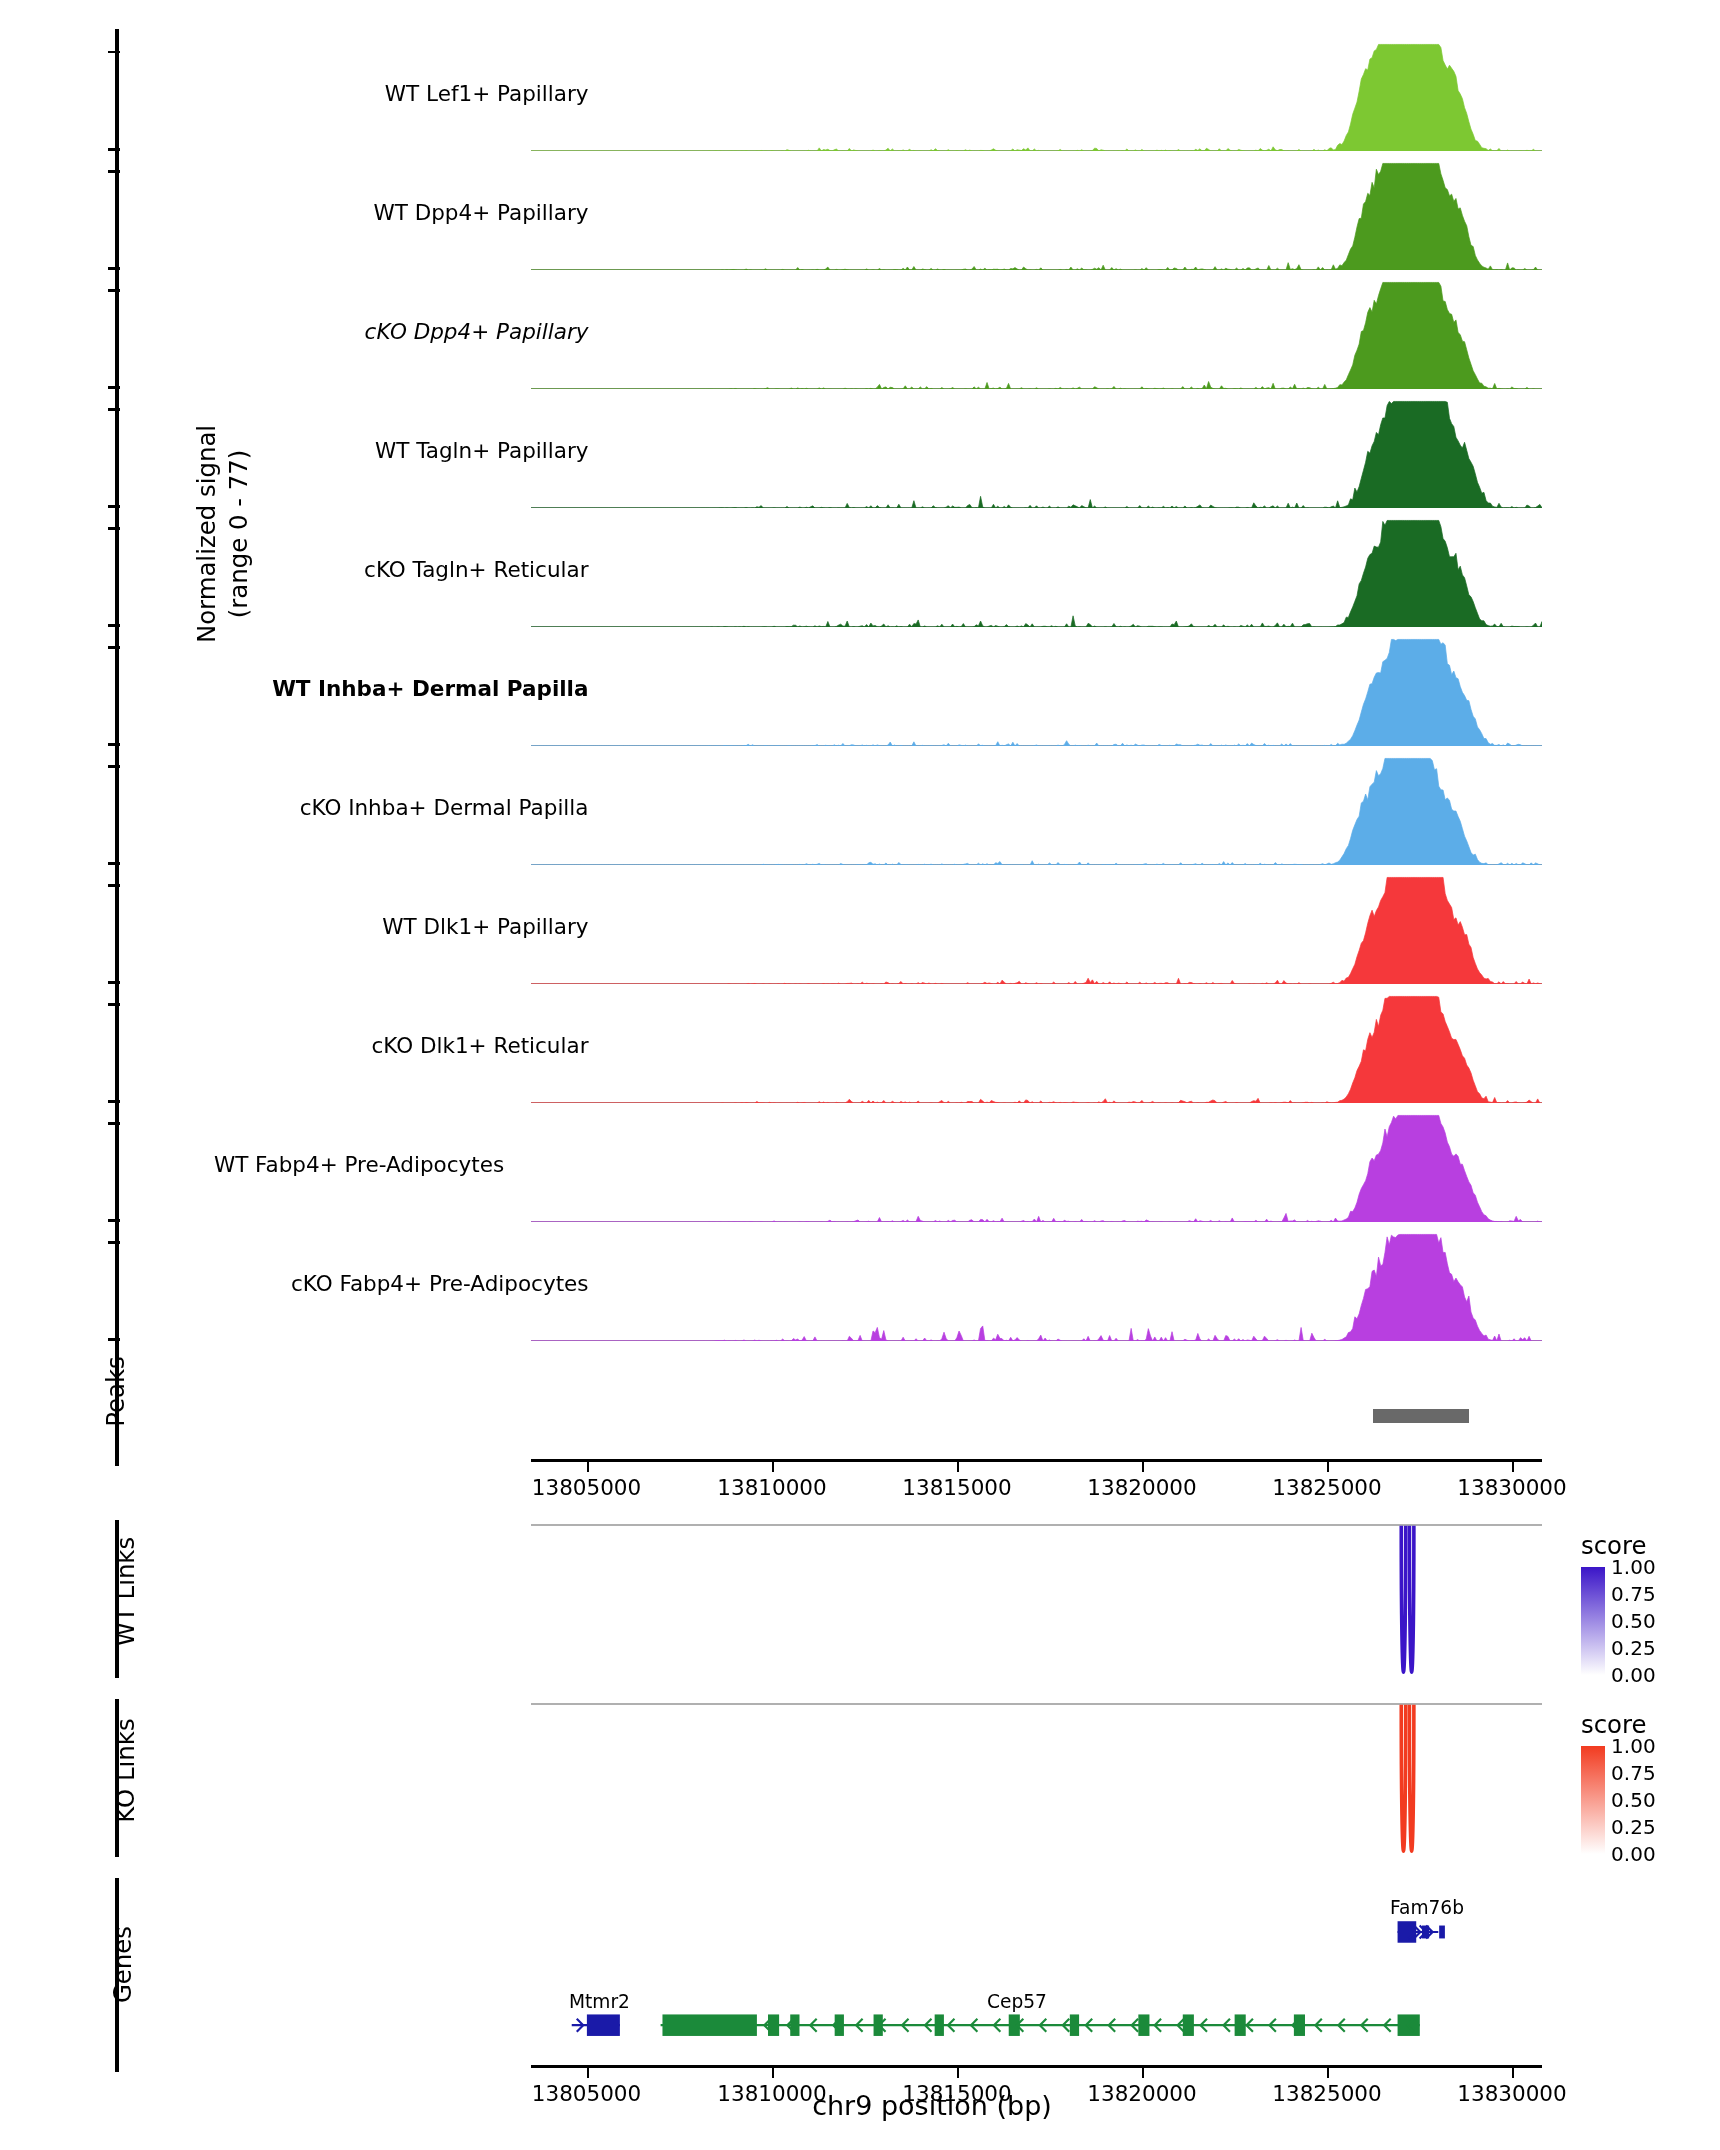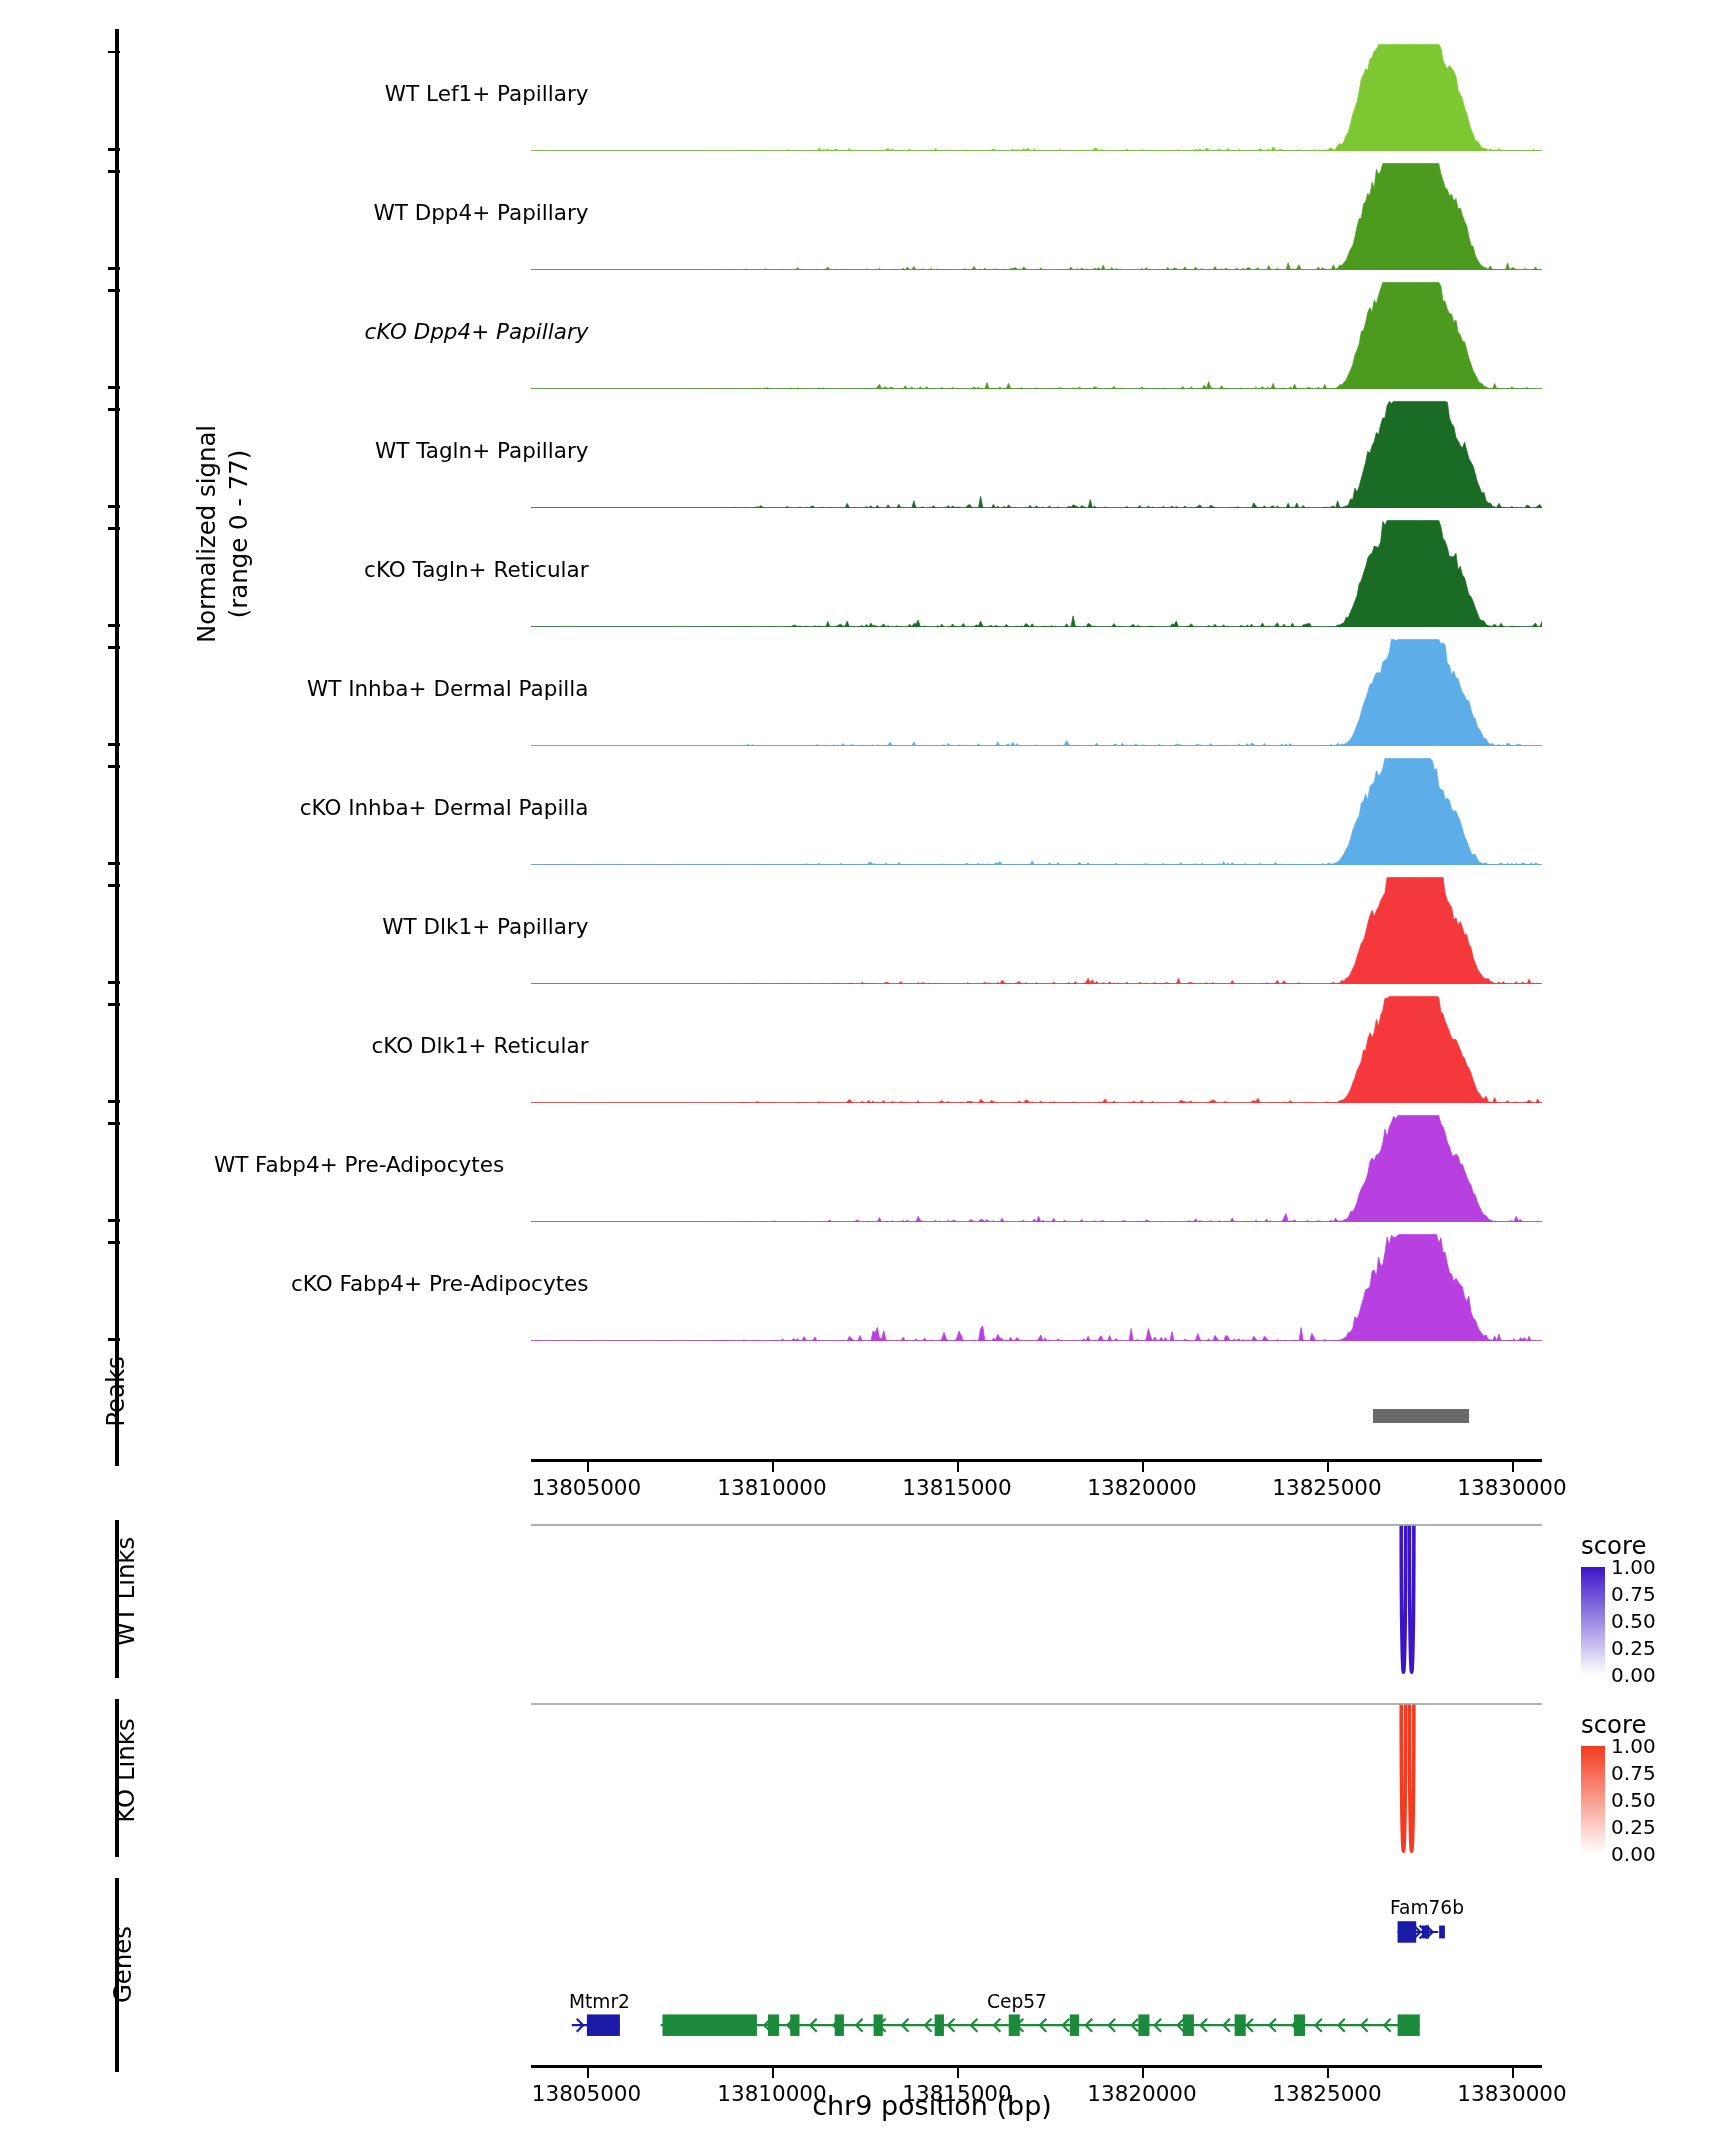--- a/index.html
+++ b/index.html
@@ -342,21 +342,21 @@
         <div class="track" style="top: 490px; height: 108px;">
           <div class="track-label" style="top: 38px;">cKO Tagln+ Reticular</div>
           <div class="track-plot">
             <div class="track-baseline"></div>
             <svg class="track-svg" width="1011" height="108" viewBox="0 0 1410 150" preserveAspectRatio="none">
               <path d="M 0 150 L 0.00 150.00 L 3.00 150.00 L 6.00 150.00 L 9.00 150.00 L 12.00 150.00 L 15.00 150.00 L 18.00 150.00 L 21.00 150.00 L 24.00 150.00 L 27.00 150.00 L 30.00 150.00 L 33.00 150.00 L 36.00 150.00 L 39.00 150.00 L 42.00 150.00 L 45.00 150.00 L 48.00 150.00 L 51.00 150.00 L 54.00 150.00 L 57.00 150.00 L 60.00 150.00 L 63.00 150.00 L 66.00 150.00 L 69.00 150.00 L 72.00 150.00 L 75.00 150.00 L 78.00 150.00 L 81.00 150.00 L 84.00 150.00 L 87.00 150.00 L 90.00 150.00 L 93.00 150.00 L 96.00 150.00 L 99.00 150.00 L 102.00 150.00 L 105.00 150.00 L 108.00 150.00 L 111.00 150.00 L 114.00 150.00 L 117.00 150.00 L 120.00 150.00 L 123.00 150.00 L 126.00 150.00 L 129.00 150.00 L 132.00 150.00 L 135.00 150.00 L 138.00 150.00 L 141.00 150.00 L 144.00 150.00 L 147.00 150.00 L 150.00 150.00 L 153.00 150.00 L 156.00 150.00 L 159.00 150.00 L 162.00 150.00 L 165.00 150.00 L 168.00 150.00 L 171.00 150.00 L 174.00 150.00 L 177.00 150.00 L 180.00 150.00 L 183.00 150.00 L 186.00 150.00 L 189.00 150.00 L 192.00 150.00 L 195.00 150.00 L 198.00 150.00 L 201.00 150.00 L 204.00 150.00 L 207.00 150.00 L 210.00 150.00 L 213.00 150.00 L 216.00 150.00 L 219.00 150.00 L 222.00 150.00 L 225.00 150.00 L 228.00 150.00 L 231.00 149.96 L 234.00 150.00 L 237.00 149.99 L 240.00 150.00 L 243.00 150.00 L 246.00 149.85 L 249.00 150.00 L 252.00 149.82 L 255.00 150.00 L 258.00 150.00 L 261.00 149.75 L 264.00 150.00 L 267.00 150.00 L 270.00 149.41 L 273.00 149.64 L 276.00 150.00 L 279.00 149.92 L 282.00 150.00 L 285.00 149.74 L 288.00 150.00 L 291.00 149.72 L 294.00 150.00 L 297.00 148.98 L 300.00 150.00 L 303.00 149.56 L 306.00 150.00 L 309.00 150.00 L 312.00 150.00 L 315.00 150.00 L 318.00 150.00 L 321.00 150.00 L 324.00 149.67 L 327.00 149.61 L 330.00 150.00 L 333.00 150.00 L 336.00 150.00 L 339.00 148.94 L 342.00 150.00 L 345.00 150.00 L 348.00 150.00 L 351.00 150.00 L 354.00 150.00 L 357.00 149.29 L 360.00 149.63 L 363.00 149.50 L 366.00 147.45 L 369.00 147.63 L 372.00 150.00 L 375.00 148.55 L 378.00 150.00 L 381.00 149.65 L 384.00 148.86 L 387.00 149.70 L 390.00 149.92 L 393.00 150.00 L 396.00 148.38 L 399.00 150.00 L 402.00 148.57 L 405.00 149.55 L 408.00 149.22 L 411.00 150.00 L 414.00 142.36 L 417.00 150.00 L 420.00 150.00 L 423.00 150.00 L 426.00 149.21 L 429.00 147.37 L 432.00 146.07 L 435.00 148.73 L 438.00 148.88 L 441.00 141.75 L 444.00 150.00 L 447.00 149.97 L 450.00 149.42 L 453.00 150.00 L 456.00 150.00 L 459.00 148.87 L 462.00 148.25 L 465.00 150.00 L 468.00 146.57 L 471.00 150.00 L 474.00 144.61 L 477.00 148.45 L 480.00 147.93 L 483.00 149.74 L 486.00 150.00 L 489.00 148.51 L 492.00 145.83 L 495.00 150.00 L 498.00 148.29 L 501.00 150.00 L 504.00 149.80 L 507.00 150.00 L 510.00 148.42 L 513.00 150.00 L 516.00 149.23 L 519.00 150.00 L 522.00 150.00 L 525.00 149.99 L 528.00 146.08 L 531.00 149.58 L 534.00 145.29 L 537.00 145.91 L 540.00 140.20 L 543.00 150.00 L 546.00 149.96 L 549.00 148.56 L 552.00 150.00 L 555.00 150.00 L 558.00 150.00 L 561.00 150.00 L 564.00 150.00 L 567.00 148.29 L 570.00 150.00 L 573.00 146.10 L 576.00 150.00 L 579.00 150.00 L 582.00 150.00 L 585.00 150.00 L 588.00 145.86 L 591.00 149.89 L 594.00 149.08 L 597.00 150.00 L 600.00 149.50 L 603.00 145.25 L 606.00 150.00 L 609.00 150.00 L 612.00 150.00 L 615.00 150.00 L 618.00 149.59 L 621.00 146.94 L 624.00 148.46 L 627.00 141.73 L 630.00 148.35 L 633.00 150.00 L 636.00 150.00 L 639.00 148.68 L 642.00 147.76 L 645.00 150.00 L 648.00 148.09 L 651.00 148.94 L 654.00 150.00 L 657.00 150.00 L 660.00 149.52 L 663.00 146.69 L 666.00 149.38 L 669.00 150.00 L 672.00 150.00 L 675.00 150.00 L 678.00 148.61 L 681.00 150.00 L 684.00 148.46 L 687.00 150.00 L 690.00 145.28 L 693.00 147.24 L 696.00 150.00 L 699.00 145.59 L 702.00 150.00 L 705.00 150.00 L 708.00 149.95 L 711.00 149.96 L 714.00 149.06 L 717.00 148.94 L 720.00 149.67 L 723.00 149.88 L 726.00 148.21 L 729.00 150.00 L 732.00 149.01 L 735.00 150.00 L 738.00 150.00 L 741.00 150.00 L 744.00 150.00 L 747.00 145.53 L 750.00 150.00 L 753.00 150.00 L 756.00 134.48 L 759.00 148.49 L 762.00 150.00 L 765.00 149.70 L 768.00 150.00 L 771.00 150.00 L 774.00 150.00 L 777.00 144.96 L 780.00 146.50 L 783.00 150.00 L 786.00 148.71 L 789.00 150.00 L 792.00 150.00 L 795.00 150.00 L 798.00 150.00 L 801.00 149.58 L 804.00 150.00 L 807.00 150.00 L 810.00 149.80 L 813.00 145.14 L 816.00 149.54 L 819.00 150.00 L 822.00 149.05 L 825.00 150.00 L 828.00 149.71 L 831.00 150.00 L 834.00 150.00 L 837.00 148.61 L 840.00 146.28 L 843.00 150.00 L 846.00 148.14 L 849.00 148.91 L 852.00 150.00 L 855.00 149.87 L 858.00 150.00 L 861.00 149.01 L 864.00 149.01 L 867.00 149.04 L 870.00 149.49 L 873.00 150.00 L 876.00 149.65 L 879.00 149.82 L 882.00 150.00 L 885.00 150.00 L 888.00 150.00 L 891.00 150.00 L 894.00 145.81 L 897.00 146.71 L 900.00 141.75 L 903.00 150.00 L 906.00 150.00 L 909.00 150.00 L 912.00 149.73 L 915.00 149.45 L 918.00 148.62 L 921.00 145.55 L 924.00 149.29 L 927.00 150.00 L 930.00 150.00 L 933.00 150.00 L 936.00 150.00 L 939.00 150.00 L 942.00 150.00 L 945.00 148.00 L 948.00 149.44 L 951.00 149.37 L 954.00 146.21 L 957.00 150.00 L 960.00 150.00 L 963.00 150.00 L 966.00 147.03 L 969.00 150.00 L 972.00 148.94 L 975.00 149.93 L 978.00 150.00 L 981.00 149.71 L 984.00 150.00 L 987.00 150.00 L 990.00 147.81 L 993.00 148.95 L 996.00 150.00 L 999.00 147.30 L 1002.00 150.00 L 1005.00 146.14 L 1008.00 150.00 L 1011.00 150.00 L 1014.00 150.00 L 1017.00 149.85 L 1020.00 144.36 L 1023.00 149.25 L 1026.00 149.21 L 1029.00 148.65 L 1032.00 150.00 L 1035.00 150.00 L 1038.00 147.96 L 1041.00 144.27 L 1044.00 150.00 L 1047.00 150.00 L 1050.00 146.13 L 1053.00 149.61 L 1056.00 149.12 L 1059.00 149.46 L 1062.00 144.62 L 1065.00 150.00 L 1068.00 150.00 L 1071.00 150.00 L 1074.00 150.00 L 1077.00 146.98 L 1080.00 146.55 L 1083.00 145.42 L 1086.00 145.21 L 1089.00 150.00 L 1092.00 149.73 L 1095.00 150.00 L 1098.00 149.95 L 1101.00 149.83 L 1104.00 149.99 L 1107.00 149.98 L 1110.00 149.96 L 1113.00 149.91 L 1116.00 149.82 L 1119.00 149.64 L 1122.00 149.34 L 1125.00 147.23 L 1128.00 147.12 L 1131.00 145.64 L 1134.00 143.84 L 1137.00 136.30 L 1140.00 136.75 L 1143.00 128.96 L 1146.00 122.14 L 1149.00 114.39 L 1152.00 106.60 L 1155.00 90.12 L 1158.00 85.35 L 1161.00 75.33 L 1164.00 66.64 L 1167.00 54.55 L 1170.00 49.37 L 1173.00 47.67 L 1176.00 37.61 L 1179.00 38.89 L 1182.00 39.10 L 1185.00 31.85 L 1188.00 3.40 L 1191.00 8.84 L 1194.00 2.00 L 1197.00 2.00 L 1200.00 2.00 L 1203.00 2.00 L 1206.00 2.00 L 1209.00 2.00 L 1212.00 2.00 L 1215.00 2.00 L 1218.00 2.00 L 1221.00 2.00 L 1224.00 2.00 L 1227.00 2.00 L 1230.00 2.00 L 1233.00 2.00 L 1236.00 2.00 L 1239.00 2.00 L 1242.00 2.00 L 1245.00 2.00 L 1248.00 2.00 L 1251.00 2.00 L 1254.00 2.00 L 1257.00 2.00 L 1260.00 2.00 L 1263.00 2.00 L 1266.00 2.00 L 1269.00 10.61 L 1272.00 27.15 L 1275.00 30.94 L 1278.00 39.99 L 1281.00 52.53 L 1284.00 52.29 L 1287.00 52.41 L 1290.00 47.60 L 1293.00 70.54 L 1296.00 65.47 L 1299.00 77.70 L 1302.00 81.52 L 1305.00 92.95 L 1308.00 105.36 L 1311.00 108.10 L 1314.00 114.61 L 1317.00 123.24 L 1320.00 130.97 L 1323.00 138.90 L 1326.00 141.23 L 1329.00 141.38 L 1332.00 146.69 L 1335.00 148.09 L 1338.00 148.89 L 1341.00 148.54 L 1344.00 145.95 L 1347.00 149.32 L 1350.00 149.73 L 1353.00 144.86 L 1356.00 149.41 L 1359.00 149.99 L 1362.00 150.00 L 1365.00 150.00 L 1368.00 148.73 L 1371.00 149.32 L 1374.00 149.28 L 1377.00 149.39 L 1380.00 150.00 L 1383.00 150.00 L 1386.00 150.00 L 1389.00 149.71 L 1392.00 150.00 L 1395.00 150.00 L 1398.00 147.62 L 1401.00 144.49 L 1404.00 150.00 L 1407.00 150.00 L 1410.00 142.48 L 1410 150 Z" fill="#1A6B24" stroke="#1A6B24" stroke-width="1"></path>
             </svg>
           </div>
         </div>
         <div class="track" style="top: 609px; height: 108px;">
-          <div class="track-label" style="top: 38px;">WT Inhba+ Dermal Papilla</div>
+          <div class="track-label" style="top: 38px; font-weight: bold;">WT Inhba+ Dermal Papilla</div>
           <div class="track-plot">
             <div class="track-baseline"></div>
             <svg class="track-svg" width="1011" height="108" viewBox="0 0 1410 150" preserveAspectRatio="none">
               <path d="M 0 150 L 0.00 150.00 L 3.00 150.00 L 6.00 150.00 L 9.00 150.00 L 12.00 150.00 L 15.00 150.00 L 18.00 150.00 L 21.00 150.00 L 24.00 150.00 L 27.00 150.00 L 30.00 150.00 L 33.00 150.00 L 36.00 150.00 L 39.00 150.00 L 42.00 150.00 L 45.00 150.00 L 48.00 150.00 L 51.00 150.00 L 54.00 150.00 L 57.00 150.00 L 60.00 150.00 L 63.00 150.00 L 66.00 150.00 L 69.00 150.00 L 72.00 150.00 L 75.00 150.00 L 78.00 150.00 L 81.00 150.00 L 84.00 150.00 L 87.00 150.00 L 90.00 150.00 L 93.00 150.00 L 96.00 150.00 L 99.00 150.00 L 102.00 150.00 L 105.00 150.00 L 108.00 150.00 L 111.00 150.00 L 114.00 150.00 L 117.00 150.00 L 120.00 150.00 L 123.00 150.00 L 126.00 150.00 L 129.00 150.00 L 132.00 150.00 L 135.00 150.00 L 138.00 150.00 L 141.00 150.00 L 144.00 150.00 L 147.00 150.00 L 150.00 150.00 L 153.00 150.00 L 156.00 150.00 L 159.00 150.00 L 162.00 150.00 L 165.00 150.00 L 168.00 150.00 L 171.00 150.00 L 174.00 150.00 L 177.00 150.00 L 180.00 150.00 L 183.00 150.00 L 186.00 150.00 L 189.00 150.00 L 192.00 150.00 L 195.00 150.00 L 198.00 150.00 L 201.00 150.00 L 204.00 150.00 L 207.00 150.00 L 210.00 150.00 L 213.00 150.00 L 216.00 150.00 L 219.00 150.00 L 222.00 150.00 L 225.00 150.00 L 228.00 150.00 L 231.00 149.99 L 234.00 149.99 L 237.00 150.00 L 240.00 149.95 L 243.00 150.00 L 246.00 149.99 L 249.00 149.82 L 252.00 150.00 L 255.00 150.00 L 258.00 149.80 L 261.00 150.00 L 264.00 150.00 L 267.00 150.00 L 270.00 149.47 L 273.00 149.80 L 276.00 150.00 L 279.00 149.60 L 282.00 149.89 L 285.00 149.72 L 288.00 149.92 L 291.00 149.89 L 294.00 150.00 L 297.00 149.24 L 300.00 149.44 L 303.00 147.66 L 306.00 150.00 L 309.00 148.33 L 312.00 150.00 L 315.00 150.00 L 318.00 150.00 L 321.00 149.83 L 324.00 150.00 L 327.00 149.46 L 330.00 150.00 L 333.00 150.00 L 336.00 149.59 L 339.00 150.00 L 342.00 149.78 L 345.00 149.51 L 348.00 150.00 L 351.00 150.00 L 354.00 150.00 L 357.00 150.00 L 360.00 149.57 L 363.00 149.99 L 366.00 150.00 L 369.00 150.00 L 372.00 150.00 L 375.00 150.00 L 378.00 150.00 L 381.00 150.00 L 384.00 150.00 L 387.00 150.00 L 390.00 150.00 L 393.00 149.55 L 396.00 149.50 L 399.00 148.04 L 402.00 150.00 L 405.00 150.00 L 408.00 150.00 L 411.00 149.03 L 414.00 149.60 L 417.00 149.98 L 420.00 150.00 L 423.00 148.41 L 426.00 149.95 L 429.00 148.96 L 432.00 150.00 L 435.00 146.42 L 438.00 150.00 L 441.00 150.00 L 444.00 149.55 L 447.00 148.25 L 450.00 148.53 L 453.00 150.00 L 456.00 150.00 L 459.00 149.93 L 462.00 148.58 L 465.00 150.00 L 468.00 149.10 L 471.00 150.00 L 474.00 150.00 L 477.00 148.41 L 480.00 150.00 L 483.00 148.46 L 486.00 149.61 L 489.00 149.88 L 492.00 150.00 L 495.00 150.00 L 498.00 148.62 L 501.00 144.50 L 504.00 150.00 L 507.00 148.67 L 510.00 150.00 L 513.00 150.00 L 516.00 149.22 L 519.00 150.00 L 522.00 150.00 L 525.00 150.00 L 528.00 150.00 L 531.00 150.00 L 534.00 144.21 L 537.00 150.00 L 540.00 150.00 L 543.00 150.00 L 546.00 149.14 L 549.00 150.00 L 552.00 150.00 L 555.00 150.00 L 558.00 149.69 L 561.00 150.00 L 564.00 150.00 L 567.00 149.83 L 570.00 150.00 L 573.00 149.23 L 576.00 148.27 L 579.00 150.00 L 582.00 146.23 L 585.00 150.00 L 588.00 150.00 L 591.00 150.00 L 594.00 150.00 L 597.00 148.42 L 600.00 149.15 L 603.00 150.00 L 606.00 148.79 L 609.00 150.00 L 612.00 150.00 L 615.00 150.00 L 618.00 150.00 L 621.00 150.00 L 624.00 147.32 L 627.00 149.35 L 630.00 149.09 L 633.00 150.00 L 636.00 149.88 L 639.00 150.00 L 642.00 150.00 L 645.00 149.79 L 648.00 149.50 L 651.00 144.09 L 654.00 150.00 L 657.00 148.94 L 660.00 150.00 L 663.00 148.23 L 666.00 147.11 L 669.00 150.00 L 672.00 144.69 L 675.00 150.00 L 678.00 146.55 L 681.00 150.00 L 684.00 150.00 L 687.00 150.00 L 690.00 150.00 L 693.00 149.86 L 696.00 149.90 L 699.00 150.00 L 702.00 149.58 L 705.00 148.62 L 708.00 149.86 L 711.00 150.00 L 714.00 150.00 L 717.00 150.00 L 720.00 149.72 L 723.00 150.00 L 726.00 150.00 L 729.00 150.00 L 732.00 150.00 L 735.00 148.77 L 738.00 149.76 L 741.00 150.00 L 744.00 147.85 L 747.00 142.65 L 750.00 147.57 L 753.00 150.00 L 756.00 150.00 L 759.00 148.85 L 762.00 149.61 L 765.00 149.41 L 768.00 150.00 L 771.00 150.00 L 774.00 150.00 L 777.00 148.87 L 780.00 150.00 L 783.00 150.00 L 786.00 149.80 L 789.00 145.94 L 792.00 150.00 L 795.00 150.00 L 798.00 150.00 L 801.00 149.56 L 804.00 150.00 L 807.00 150.00 L 810.00 150.00 L 813.00 147.98 L 816.00 147.49 L 819.00 150.00 L 822.00 150.00 L 825.00 146.19 L 828.00 150.00 L 831.00 148.61 L 834.00 149.57 L 837.00 148.91 L 840.00 150.00 L 843.00 147.36 L 846.00 148.80 L 849.00 150.00 L 852.00 148.68 L 855.00 148.64 L 858.00 150.00 L 861.00 149.92 L 864.00 150.00 L 867.00 150.00 L 870.00 150.00 L 873.00 149.87 L 876.00 147.81 L 879.00 149.22 L 882.00 149.78 L 885.00 150.00 L 888.00 150.00 L 891.00 148.99 L 894.00 150.00 L 897.00 150.00 L 900.00 147.26 L 903.00 148.16 L 906.00 148.34 L 909.00 149.99 L 912.00 149.85 L 915.00 150.00 L 918.00 150.00 L 921.00 150.00 L 924.00 149.33 L 927.00 148.93 L 930.00 147.42 L 933.00 149.08 L 936.00 148.64 L 939.00 150.00 L 942.00 149.91 L 945.00 149.99 L 948.00 146.63 L 951.00 149.61 L 954.00 150.00 L 957.00 149.72 L 960.00 150.00 L 963.00 148.82 L 966.00 150.00 L 969.00 148.53 L 972.00 150.00 L 975.00 149.77 L 978.00 150.00 L 981.00 148.82 L 984.00 150.00 L 987.00 147.05 L 990.00 150.00 L 993.00 148.89 L 996.00 150.00 L 999.00 146.61 L 1002.00 150.00 L 1005.00 145.95 L 1008.00 148.00 L 1011.00 149.38 L 1014.00 149.84 L 1017.00 150.00 L 1020.00 150.00 L 1023.00 146.42 L 1026.00 149.60 L 1029.00 148.95 L 1032.00 150.00 L 1035.00 149.10 L 1038.00 150.00 L 1041.00 149.99 L 1044.00 150.00 L 1047.00 147.18 L 1050.00 150.00 L 1053.00 147.19 L 1056.00 149.84 L 1059.00 146.66 L 1062.00 150.00 L 1065.00 149.68 L 1068.00 149.99 L 1071.00 150.00 L 1074.00 150.00 L 1077.00 150.00 L 1080.00 149.52 L 1083.00 150.00 L 1086.00 150.00 L 1089.00 150.00 L 1092.00 149.34 L 1095.00 149.97 L 1098.00 150.00 L 1101.00 150.00 L 1104.00 150.00 L 1107.00 149.21 L 1110.00 149.99 L 1113.00 149.98 L 1116.00 147.82 L 1119.00 149.90 L 1122.00 149.82 L 1125.00 146.30 L 1128.00 148.50 L 1131.00 147.49 L 1134.00 147.62 L 1137.00 146.10 L 1140.00 143.24 L 1143.00 140.69 L 1146.00 135.65 L 1149.00 128.65 L 1152.00 120.90 L 1155.00 113.93 L 1158.00 102.83 L 1161.00 92.16 L 1164.00 84.65 L 1167.00 74.93 L 1170.00 64.19 L 1173.00 63.44 L 1176.00 54.57 L 1179.00 48.61 L 1182.00 47.94 L 1185.00 48.74 L 1188.00 32.91 L 1191.00 30.96 L 1194.00 28.30 L 1197.00 20.13 L 1200.00 2.00 L 1203.00 2.00 L 1206.00 3.59 L 1209.00 2.00 L 1212.00 2.00 L 1215.00 2.00 L 1218.00 2.00 L 1221.00 2.00 L 1224.00 2.00 L 1227.00 2.00 L 1230.00 2.00 L 1233.00 2.00 L 1236.00 2.00 L 1239.00 2.00 L 1242.00 2.00 L 1245.00 2.00 L 1248.00 2.00 L 1251.00 2.00 L 1254.00 2.00 L 1257.00 2.00 L 1260.00 2.00 L 1263.00 2.00 L 1266.00 2.00 L 1269.00 8.55 L 1272.00 6.57 L 1275.00 9.94 L 1278.00 35.81 L 1281.00 37.92 L 1284.00 51.05 L 1287.00 45.89 L 1290.00 55.10 L 1293.00 56.57 L 1296.00 67.47 L 1299.00 75.48 L 1302.00 80.02 L 1305.00 86.60 L 1308.00 87.06 L 1311.00 99.15 L 1314.00 108.70 L 1317.00 112.36 L 1320.00 123.61 L 1323.00 127.43 L 1326.00 132.84 L 1329.00 139.62 L 1332.00 139.71 L 1335.00 145.47 L 1338.00 147.57 L 1341.00 146.50 L 1344.00 149.14 L 1347.00 149.11 L 1350.00 147.96 L 1353.00 149.88 L 1356.00 148.50 L 1359.00 149.98 L 1362.00 145.86 L 1365.00 147.47 L 1368.00 150.00 L 1371.00 150.00 L 1374.00 148.73 L 1377.00 147.67 L 1380.00 148.34 L 1383.00 150.00 L 1386.00 150.00 L 1389.00 150.00 L 1392.00 149.69 L 1395.00 150.00 L 1398.00 150.00 L 1401.00 149.91 L 1404.00 149.76 L 1407.00 149.87 L 1410.00 150.00 L 1410 150 Z" fill="#5CADE8" stroke="#5CADE8" stroke-width="1"></path>
             </svg>
           </div>
         </div>
         <div class="track" style="top: 728px; height: 108px;">
           <div class="track-label" style="top: 38px;">cKO Inhba+ Dermal Papilla</div>
           <div class="track-plot">

